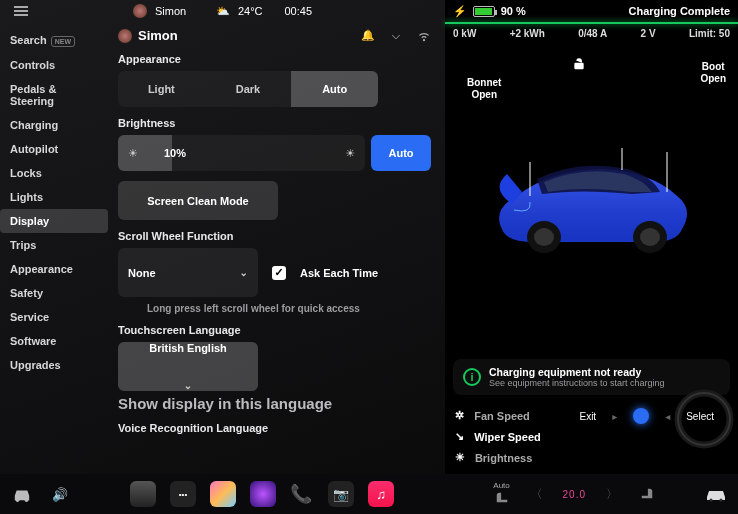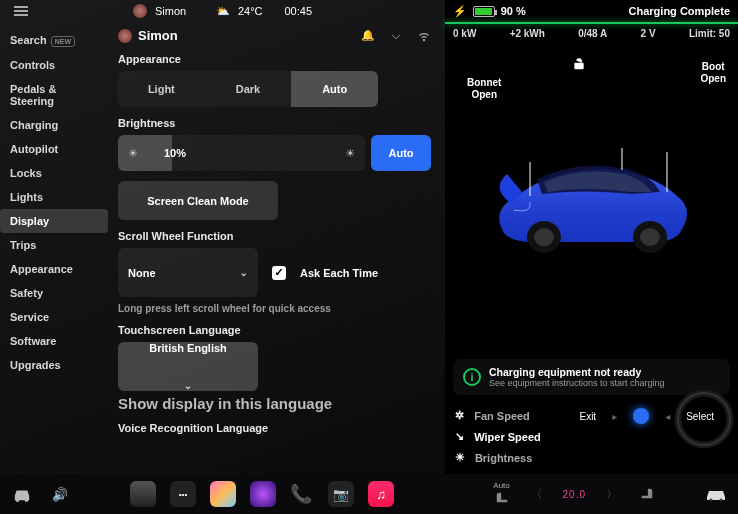--- a/index.html
+++ b/index.html
@@ -44,21 +44,21 @@
   .btn-auto { width:60px; background:#2a6df4; border-radius:6px; display:flex; align-items:center; justify-content:center; font-weight:700; font-size:11px; cursor:pointer; }
 
   .btn-clean { margin-top:10px; height:39px; width:160px; background:rgba(255,255,255,0.14); border-radius:6px; display:flex; align-items:center; justify-content:center; font-size:11px; font-weight:700; cursor:pointer; }
 
   .dropdown { height:49px; width:140px; background:rgba(255,255,255,0.07); border-radius:6px; display:flex; align-items:center; justify-content:space-between; padding:0 10px; font-size:11px; font-weight:600; cursor:pointer; }
   .dropdown.sel { background:rgba(255,255,255,0.22);flex-direction:column; }
   .chev { font-size:10px; color:#ccc; }
 
   .row-scroll { display:flex; align-items:center; gap:14px; }
   .check { width:14px; height:14px; background:#fff; border-radius:3px; display:flex; align-items:center; justify-content:center; color:#000; font-size:11px; font-weight:900; }
-  .hint { font-size:10px; color:#9c9ca0; margin-top:6px; font-weight:600;}
+  .hint { font-size:10px; color:#9c9ca0; margin-top:6px; font-weight:600;margin-left:29px;}
   .subtext { font-size:15px; color:#bcbcc0; margin-top:4px; font-weight:600; }
 
   
   .r-top { height:22px; display:flex; align-items:center; justify-content:space-between; padding:0 8px; font-size:11px; font-weight:600; }
   .greenbar { height:2px; background:#16c95c; width:100%; box-shadow:0 0 6px #16c95c; }
   .r-stats { display:flex; justify-content:space-between; padding:4px 8px; font-size:10px; color:#ddd; font-weight:600; }
 
   .car-area { flex:1; position:relative; display:flex; align-items:center; justify-content:center; }
   .car-svg { width:220px; height:130px; }
   .car-label { position:absolute; font-size:10px; font-weight:700; text-align:center; line-height:1.2; }

